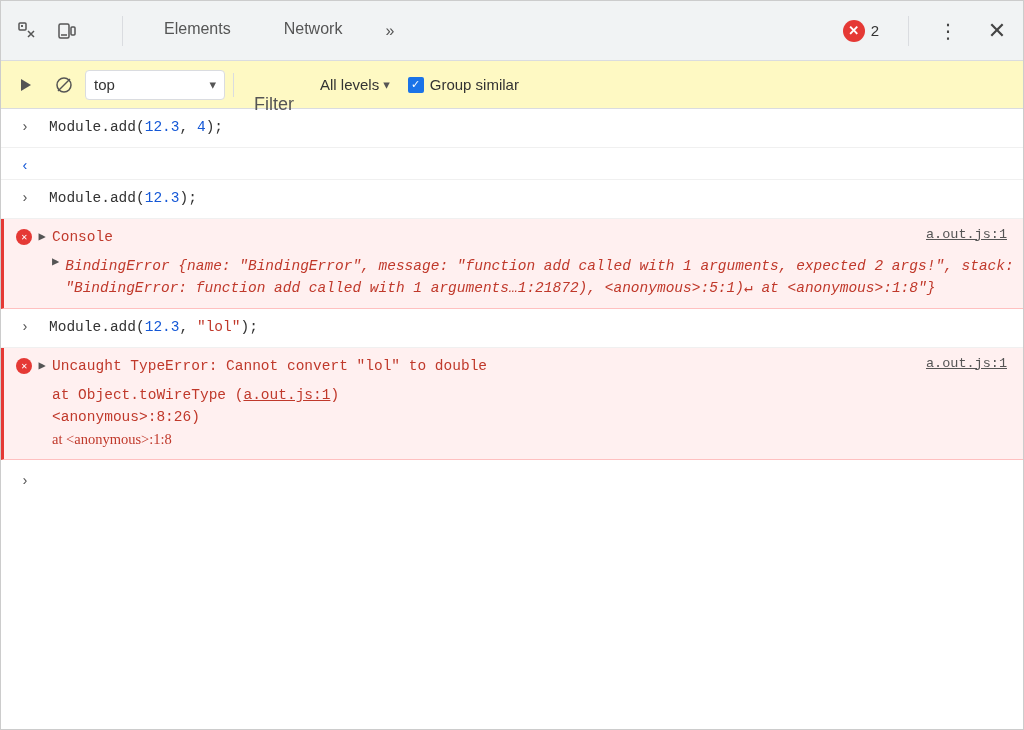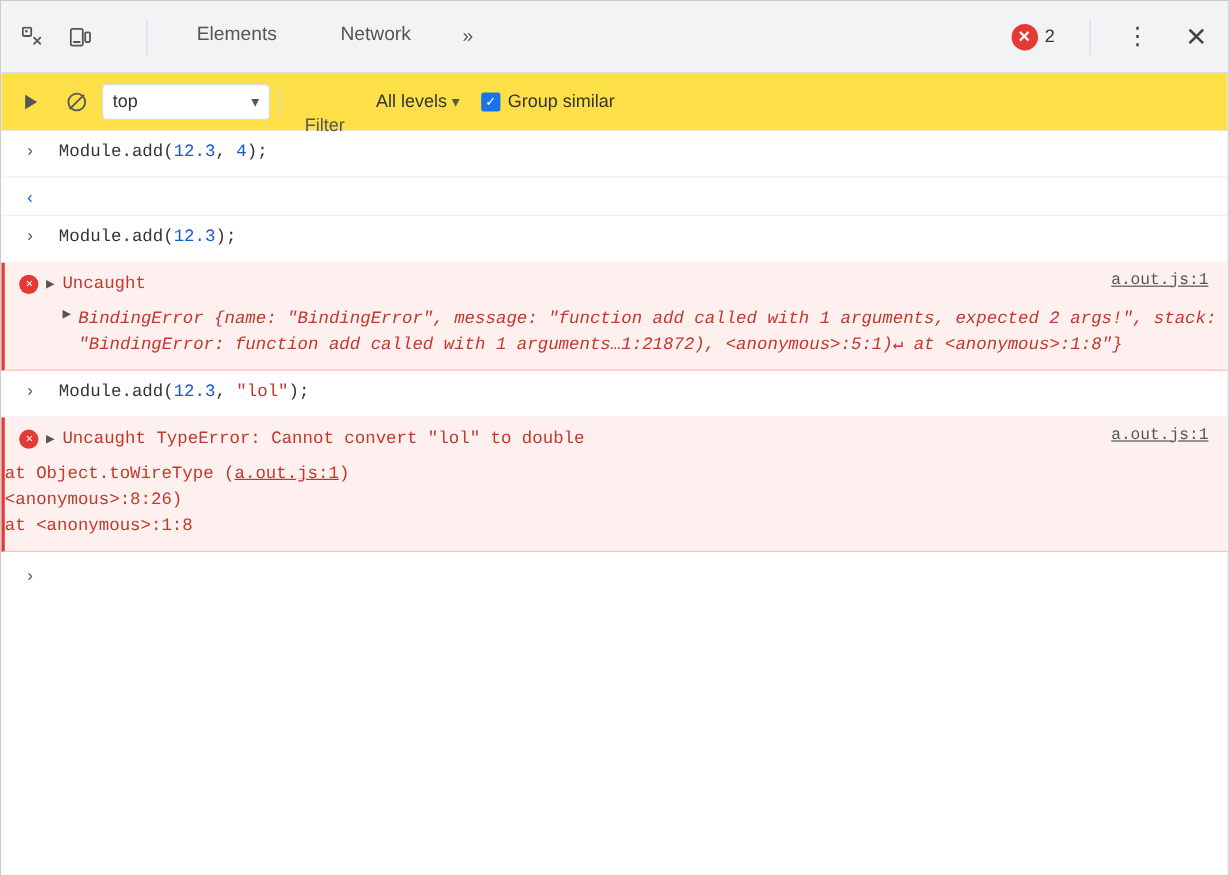--- a/index.html
+++ b/index.html
@@ -130,21 +130,21 @@
       font-size: 22px;
       color: #444;
       border-radius: 4px;
     }
 
     
     .toolbar {
       display: flex;
       align-items: center;
       height: 48px;
-      background: #fde047;
+      background: #fef9c3;
       border-bottom: 1px solid #dadce0;
       padding: 0 8px;
       gap: 4px;
     }
 
     .toolbar-icon-btn {
       width: 34px;
       height: 34px;
       display: flex;
       align-items: center;
@@ -179,21 +179,21 @@
       height: 24px;
       background: #dadce0;
       margin: 0 4px;
     }
 
     .filter-btn {
       height: 30px;
       padding: 0 12px;
       border: none;
       background: transparent;
-      font-size: 15px;
+      font-size: 18px;
       color: #555;
       cursor: pointer;
       border-radius: 4px;
       margin-top: 40px;
     }
 
     .levels-btn {
       display: flex;
       align-items: center;
       gap: 4px;
@@ -443,21 +443,21 @@
     </div>
   </div>
 
   <div class="console-row error-row" style="flex-direction:column; padding-left:0;">
     <div style="display:flex; align-items:flex-start; width:100%;">
       <div class="row-gutter" style="padding-left:8px; gap:6px;">
         <div class="error-icon">✕</div>
         <span class="expand-arrow">▶</span>
       </div>
       <div class="row-content">
-        <span class="code-red">Uncaught</span>
+        <span class="code-red">Console</span>
       </div>
       <span class="link-right">a.out.js:1</span>
     </div>
 
     <div style="display:flex; align-items:flex-start; width:100%; padding-left:48px;">
       <div style="display:flex; align-items:flex-start; padding-top:2px;">
         <span class="expand-arrow" style="margin-right:6px;">▶</span>
       </div>
       <div class="row-content">
         <span class="code-red" style="font-style:italic;">BindingError {name: "BindingError", message: "function add called with 1 arguments, expected 2 args!", stack: "BindingError: function add called with 1 arguments…1:21872), &lt;anonymous&gt;:5:1)↵    at &lt;anonymous&gt;:1:8"}</span>
@@ -479,25 +479,25 @@
       <div class="row-gutter" style="padding-left:8px; gap:6px;">
         <div class="error-icon">✕</div>
         <span class="expand-arrow">▶</span>
       </div>
       <div class="row-content">
         <span class="code-red">Uncaught TypeError: Cannot convert "lol" to double</span>
       </div>
       <span class="link-right">a.out.js:1</span>
     </div>
 
-    <div style="display:flex; flex-direction:column; width:100%;">
+    <div style="display:flex; flex-direction:column; padding-left:48px; width:100%;">
       <div class="row-content">
         <div class="code-red" style="font-family:'Consolas','Monaco','Courier New',monospace; font-size:14.5px;">    at Object.toWireType (<span style="text-decoration:underline;">a.out.js:1</span>)</div>
         <div class="code-red" style="font-family:Liberation Mono, monospace; font-size:14.5px;">&lt;anonymous&gt;:8:26)</div>
-        <div class="code-red" style="font-family:Liberation Mono, monospace; font-size:14.5px;">    at &lt;anonymous&gt;:1:8</div>
+        <div class="code-red" style="font-family:Liberation Serif, serif; font-size:14.5px;">    at &lt;anonymous&gt;:1:8</div>
       </div>
     </div>
   </div>
 
   <div class="input-row">
     <div class="row-gutter">
       <span class="arrow-right">›</span>
     </div>
     <input type="text" class="console-input" value="" style="">
   </div>

